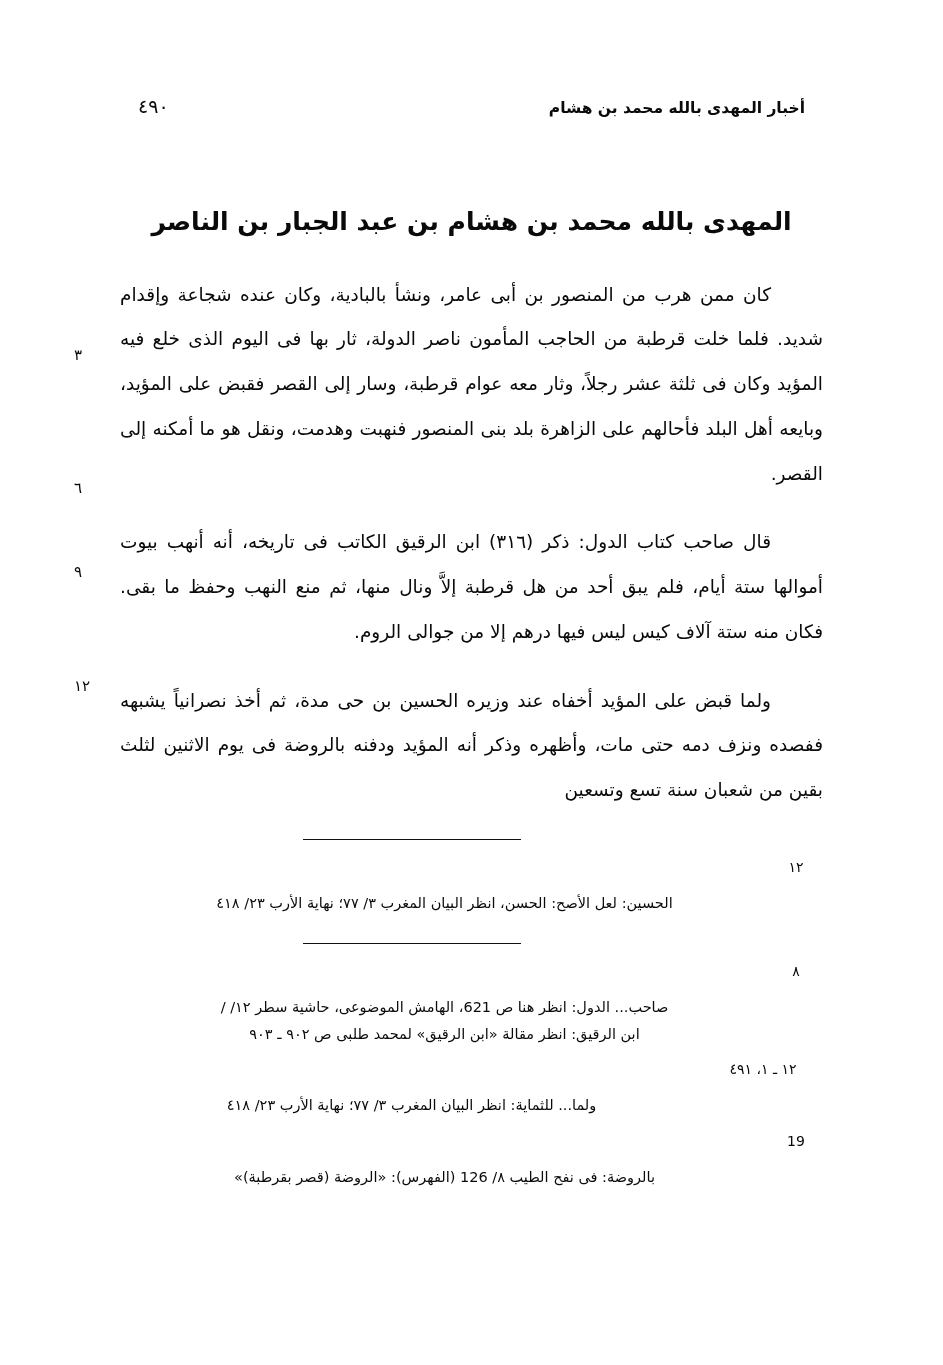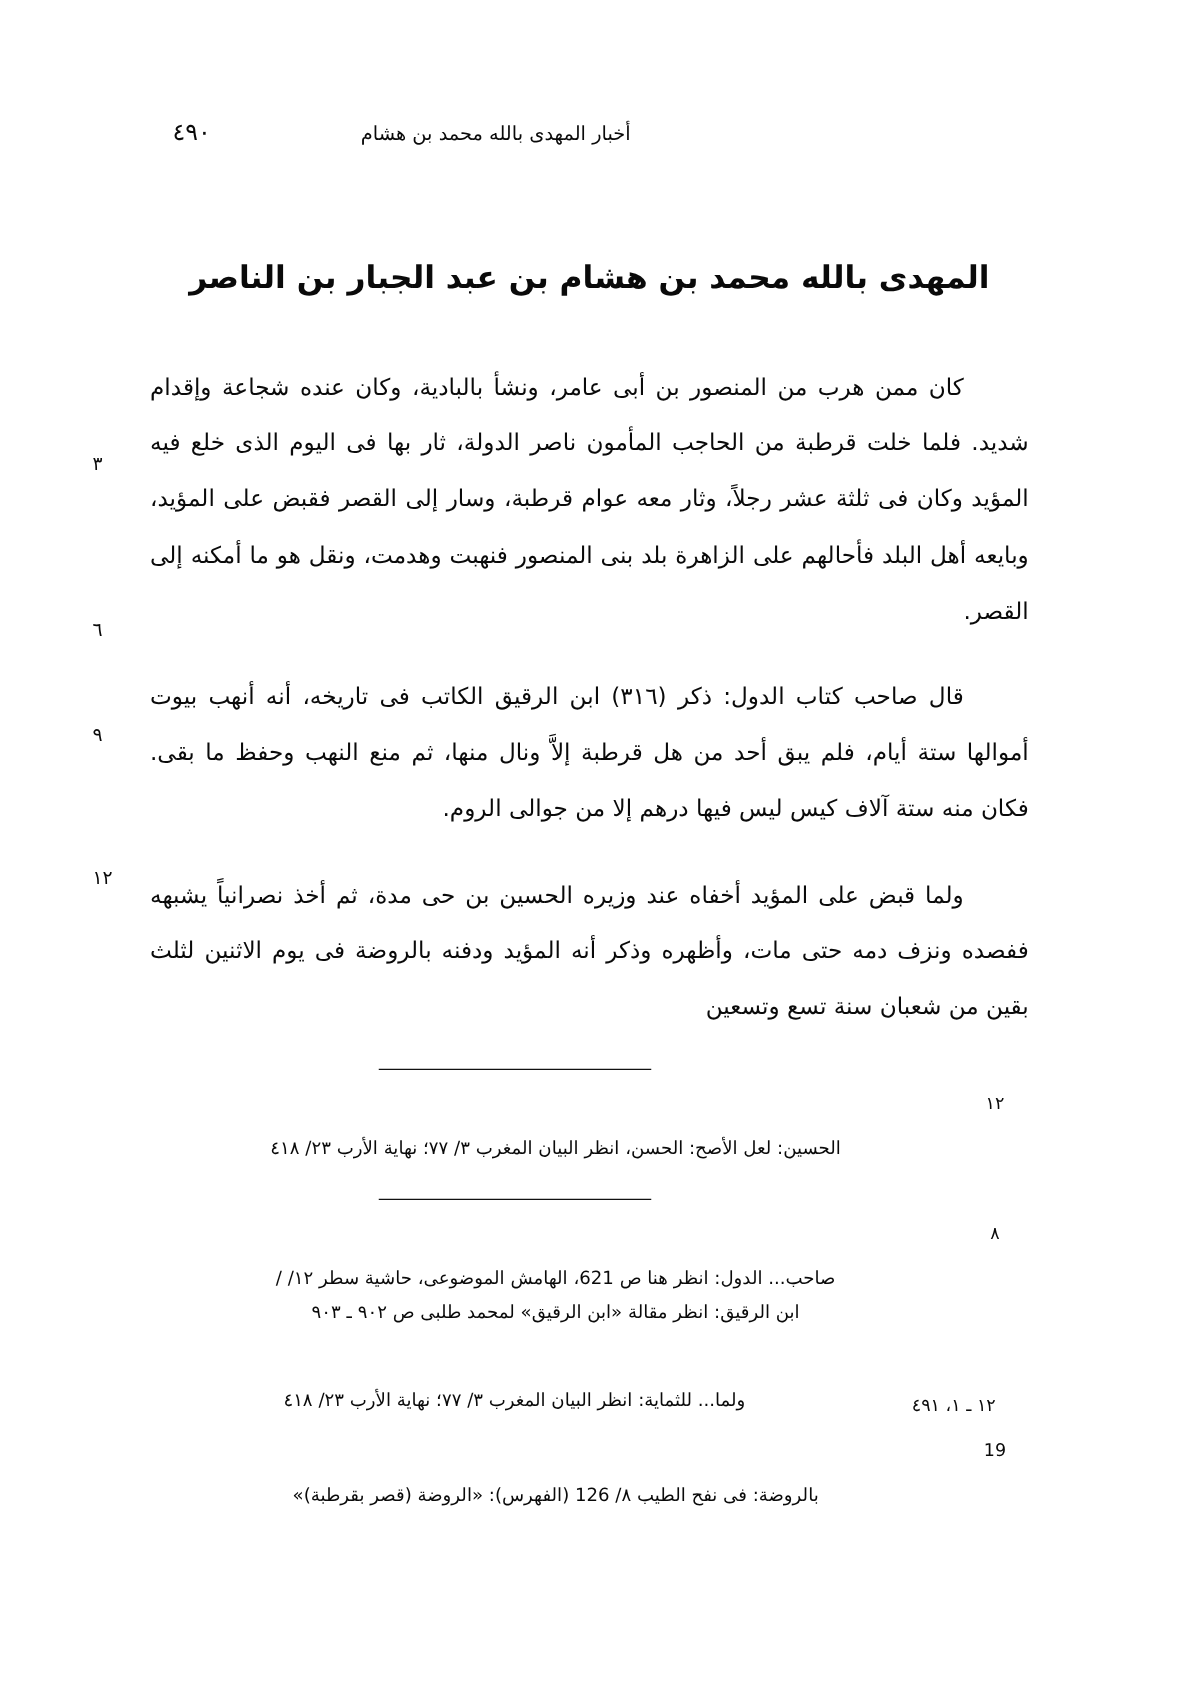--- a/index.html
+++ b/index.html
@@ -21,45 +21,45 @@
     height: 1365px;
     box-sizing: border-box;
     padding: 95px 120px 40px 120px;
   }
 
   
   .header {
     display: flex;
     flex-direction: row-reverse;
     align-items: baseline;
-    justify-content: flex-start;
-    gap: 120px;
+    justify-content: space-between;
+    gap: 68px;
     padding-right: 18px;
     padding-left: 18px;
     margin-bottom: 86px;
   }
   .folio {
     font-size: 19px;
     letter-spacing: 1px;
     white-space: nowrap;
     font-family: "DejaVu Sans", sans-serif;
   }
   .running-title {
     font-size: 15.5px;
     white-space: nowrap;
-    font-weight: 400;
+    font-weight: 700;
   }
 
   
   .chapter-title {
     text-align: center;
     font-size: 25px;
     font-weight: bold;
     letter-spacing: 0px;
-    margin: 0 0 48px 0;
+    margin: 0 0 32px 0;
     line-height: 1.5;
   }
 
   
   .body-block {
     position: relative;
   }
   .para {
     position: relative;
     font-size: 18.5px;
@@ -164,21 +164,21 @@
 
     <div class="fn-row">
       <span class="fn-num">٨</span>
       <span class="fn-text">
         <span class="l">صاحب... الدول: انظر هنا ص 621، الهامش الموضوعى، حاشية سطر ١٢/ /</span>
         <span class="l">ابن الرقيق: انظر مقالة «ابن الرقيق» لمحمد طلبى ص ٩٠٢ ـ ٩٠٣</span>
       </span>
     </div>
 
     <div class="fn-row">
-      <span class="fn-num" style="flex:0 0 120px;margin-top:40px;">١٢ ـ ١، ٤٩١</span>
+      <span class="fn-num" style="flex:0 0 120px;">١٢ ـ ١، ٤٩١</span>
       <span class="fn-text">ولما... للثماية: انظر البيان المغرب ٣/ ٧٧؛ نهاية الأرب ٢٣/ ٤١٨</span>
     </div>
 
     <div class="fn-row">
       <span class="fn-num">19</span>
       <span class="fn-text">بالروضة: فى نفح الطيب ٨/ 126 (الفهرس): «الروضة (قصر بقرطبة)»</span>
     </div>
 
   </div>
 

